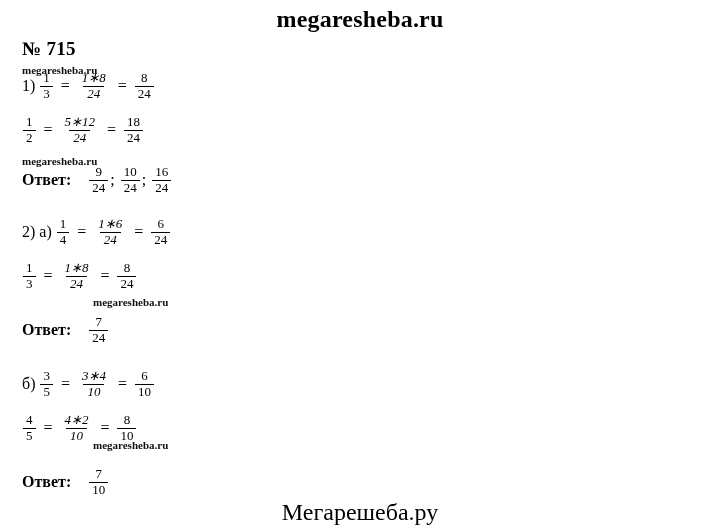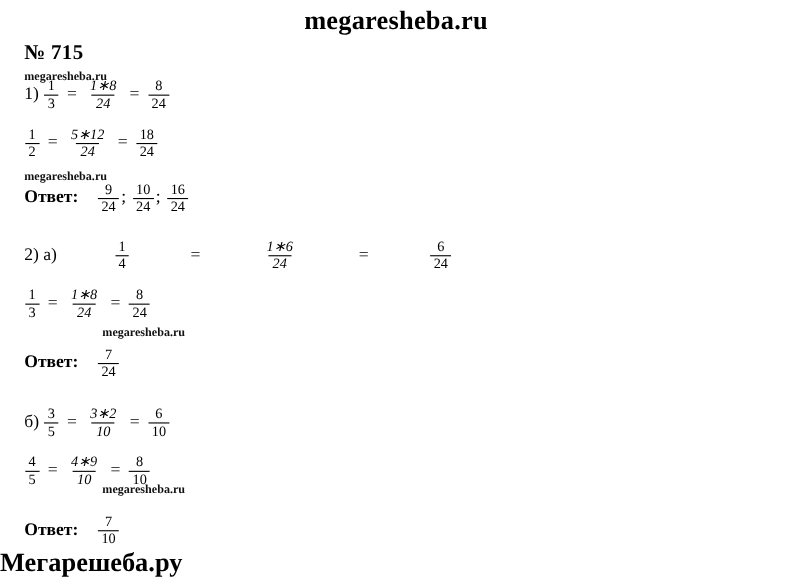--- a/index.html
+++ b/index.html
@@ -22,23 +22,23 @@
     font-weight: bold;
     font-size: 24px;
     letter-spacing: 0.2px;
     padding-top: 6px;
   }
   .site-footer {
     position: absolute;
     left: 0;
     bottom: 6px;
     width: 100%;
-    text-align: left;
-    font-family: "Liberation Serif", serif;
-    font-weight: bold;
+    text-align: center;
+    font-family: "Liberation Serif", serif;
+    font-weight: normal;
     font-size: 24px;
   }
   .content {
     position: absolute;
     left: 22px;
     top: 38px;
     width: 400px;
   }
   .task-number {
     font-family: "Liberation Serif", serif;
@@ -158,21 +158,21 @@
       <span class="num">10</span>
       <span class="den">24</span>
     </span>
     <span class="semi">;</span>
     <span class="frac">
       <span class="num">16</span>
       <span class="den">24</span>
     </span>
   </div>
 
-  <div class="line" style="margin-top:12px;gap:48px;">
+  <div class="line" style="margin-top:12px;">
     <span class="lbl">2) а)</span>
     <span class="frac">
       <span class="num">1</span>
       <span class="den">4</span>
     </span>
     <span class="eq">=</span>
     <span class="frac wide">
       <span class="num">1∗6</span>
       <span class="den">24</span>
     </span>
@@ -209,38 +209,38 @@
   </div>
 
   <div class="line" style="margin-top:14px;">
     <span class="lbl">б)</span>
     <span class="frac">
       <span class="num">3</span>
       <span class="den">5</span>
     </span>
     <span class="eq">=</span>
     <span class="frac wide">
-      <span class="num">3∗2</span>
+      <span class="num">3∗4</span>
       <span class="den">10</span>
     </span>
     <span class="eq">=</span>
     <span class="frac">
       <span class="num">6</span>
       <span class="den">10</span>
     </span>
   </div>
 
   <div class="line row-gap">
     <span class="frac">
       <span class="num">4</span>
       <span class="den">5</span>
     </span>
     <span class="eq">=</span>
     <span class="frac wide">
-      <span class="num">4∗9</span>
+      <span class="num">4∗2</span>
       <span class="den">10</span>
     </span>
     <span class="eq">=</span>
     <span class="frac">
       <span class="num">8</span>
       <span class="den">10</span>
     </span>
   </div>
 
   <div class="line" style="margin-top:14px;">

